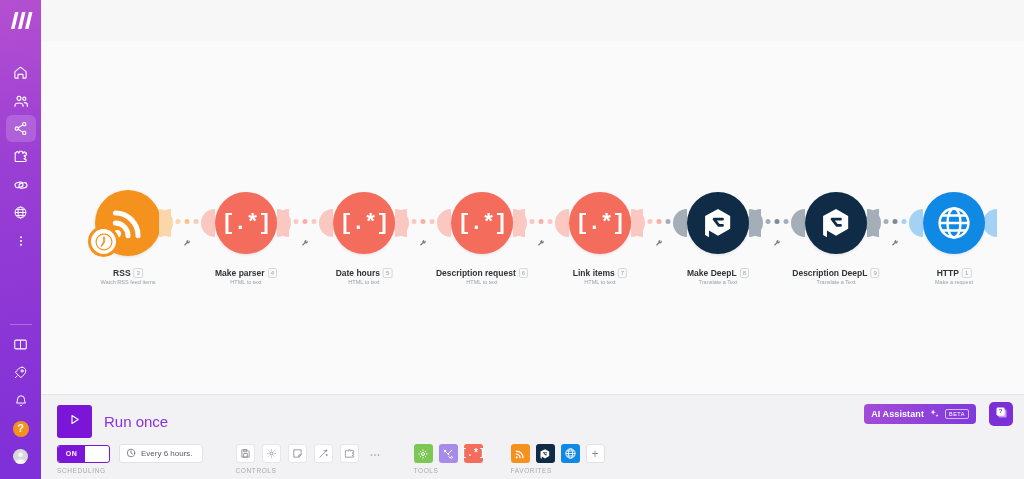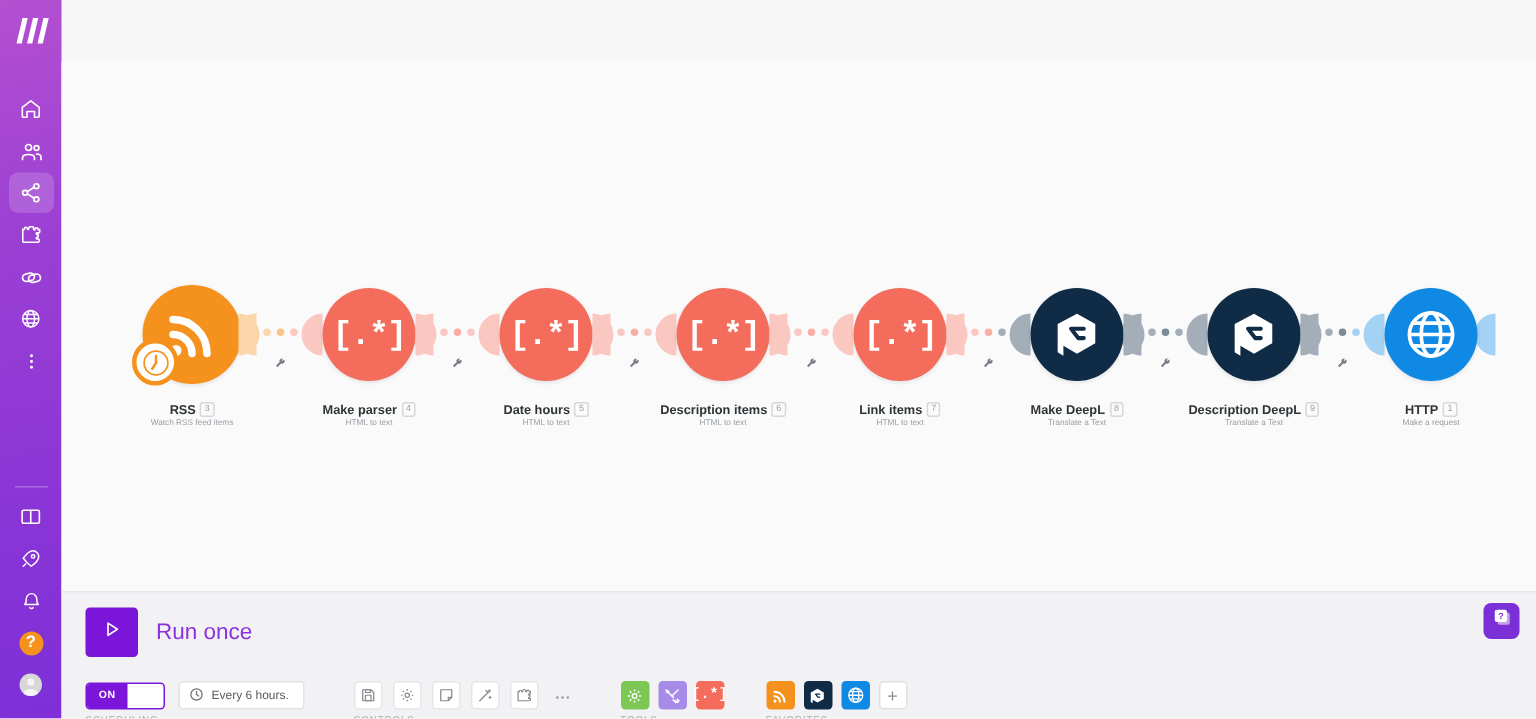--- a/index.html
+++ b/index.html
@@ -130,21 +130,21 @@
     border-top: 1px solid #e7e7ea;
   }
   .run-row { position: absolute; left: 16px; top: 10px; display: flex; align-items: center; }
   .run-btn {
     width: 35px; height: 33px; border-radius: 3px;
     background: #7b16d9;
     display: flex; align-items: center; justify-content: center;
   }
   .run-label { margin-left: 12px; font-size: 15px; color: #8b31e0; }
 
-  .ctl-row { position: absolute; left: 16px; top: 59px; display: flex; align-items: flex-end; }
+  .ctl-row { position: absolute; left: 16px; top: 49px; display: flex; align-items: flex-end; }
   .group { position: relative; display: flex; align-items: center; }
   .group-cap {
     position: absolute; top: 23px; left: 0;
     font-size: 6.5px; color: #a9a9b0; letter-spacing: .6px;
   }
   .toggle {
     width: 53px; height: 18px; border-radius: 3px;
     border: 1px solid #7b16d9; background: #fff;
     display: flex; align-items: center; overflow: hidden;
   }
@@ -382,21 +382,21 @@
           <span class="wrench"><svg width="9" height="9" viewBox="0 0 24 24" fill="none" stroke="#7a7a86" stroke-width="2.6" stroke-linecap="round">
               <path d="M19 5.5a4.5 4.5 0 0 1-6 6L6.5 18 4 15.5 10.5 9a4.5 4.5 0 0 1 6-6L14 5.5 15.5 7 18 4.5z" fill="#7a7a86" stroke="none"></path>
             </svg></span>
         </div>
         <div class="node" style="left: 410px; width: 62px;">
           <span class="cap right" style="background:rgb(251,199,193);right:-12px;"></span>
           <span class="bubble" style="background:#F46C5C;">
             <span style="color:#fff;font-size:22px;font-weight:bold;font-family:'Liberation Mono',monospace;letter-spacing:-1px;">[.*]</span>
           </span>
           <span class="node-label">
-            <span class="node-name">Description items</span>
+            <span class="node-name">Description request</span>
             <span class="node-num">6</span>
           </span>
           <span class="node-sub">HTML to text</span>
         </div>
         <div class="conn" style="left: 472px; width: 56px;">
           <span class="cap left" style="background:rgb(251,199,193);"></span>
           <span class="cap right" style="background:rgb(251,199,193);"></span>
           <span class="dots">
             <i style="background:rgb(251,199,193);"></i>
             <i style="background:rgb(249,174,165);"></i>
@@ -616,20 +616,30 @@
               <ellipse cx="12" cy="12" rx="3.9" ry="8.6"></ellipse>
             <path d="M3.4 12h17.2M4.8 7.5h14.4M4.8 16.5h14.4"></path>
           </svg>
         </div>
         <div class="add-sq">+</div>
         <div class="group-cap">FAVORITES</div>
       </div>
 
     </div>
 
+    <div class="ai-btn">
+      <span class="ai-text">AI Assistant</span>
+      <span>
+        <svg width="11" height="11" viewBox="0 0 24 24" fill="#fff">
+          <path d="M9 3 L10.6 7.4 L15 9 L10.6 10.6 L9 15 L7.4 10.6 L3 9 L7.4 7.4 Z"></path>
+          <path d="M17.5 13 L18.4 15.6 L21 16.5 L18.4 17.4 L17.5 20 L16.6 17.4 L14 16.5 L16.6 15.6 Z"></path>
+        </svg>
+      </span>
+      <span class="beta">BETA</span>
+    </div>
 
     <div class="help-btn">
       <span>
         <svg width="15" height="15" viewBox="0 0 24 24">
           <rect x="7" y="7" width="13" height="13" rx="2.2" fill="#ffffff" opacity=".55"></rect>
           <rect x="4" y="4" width="13" height="13" rx="2.2" fill="#ffffff"></rect>
           <text x="10.5" y="13.4" font-size="9.5" font-weight="bold" fill="#7b2fd6" text-anchor="middle" font-family="Liberation Sans, sans-serif">?</text>
         </svg>
       </span>
     </div>

